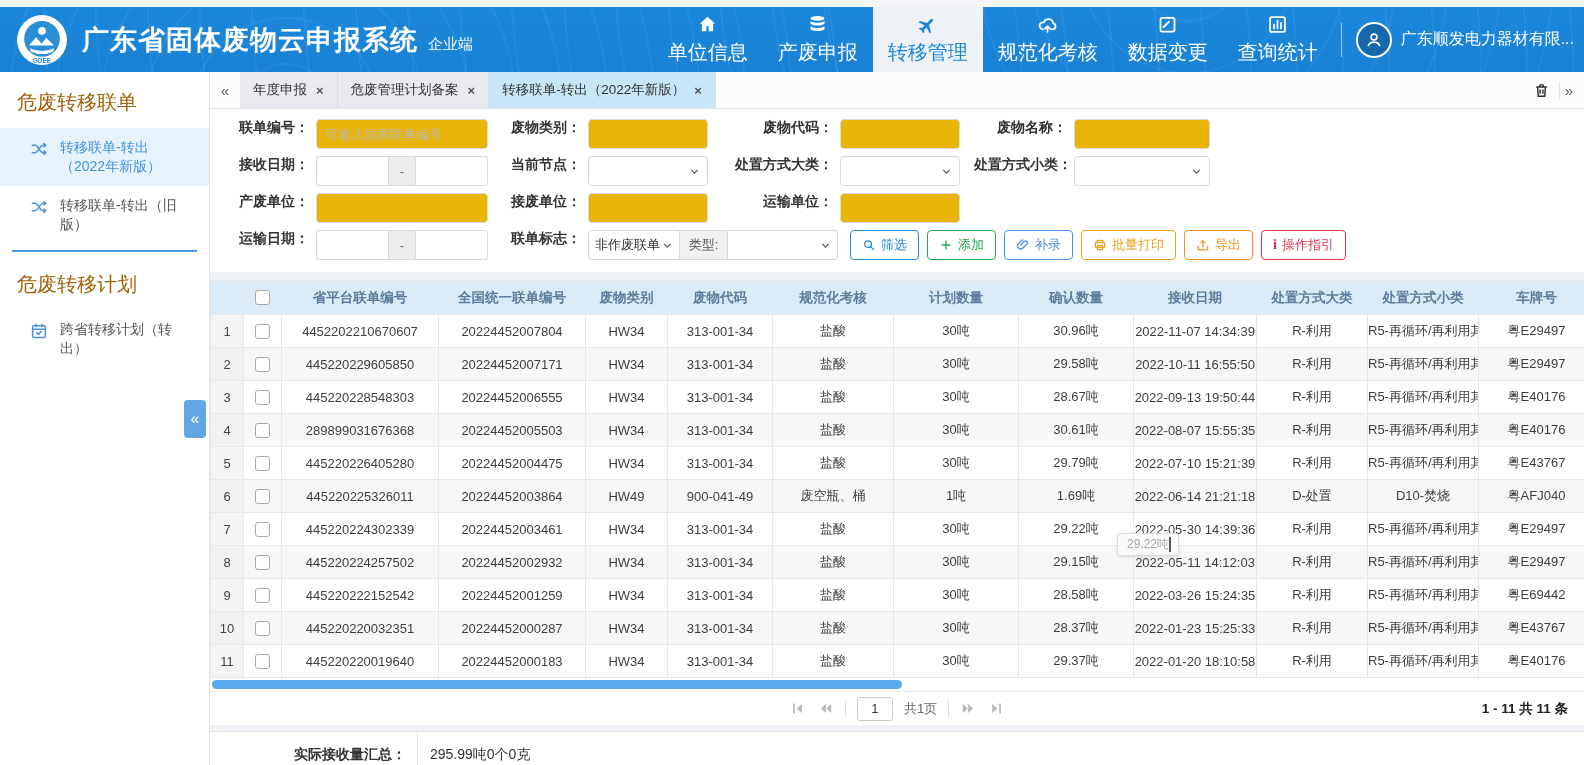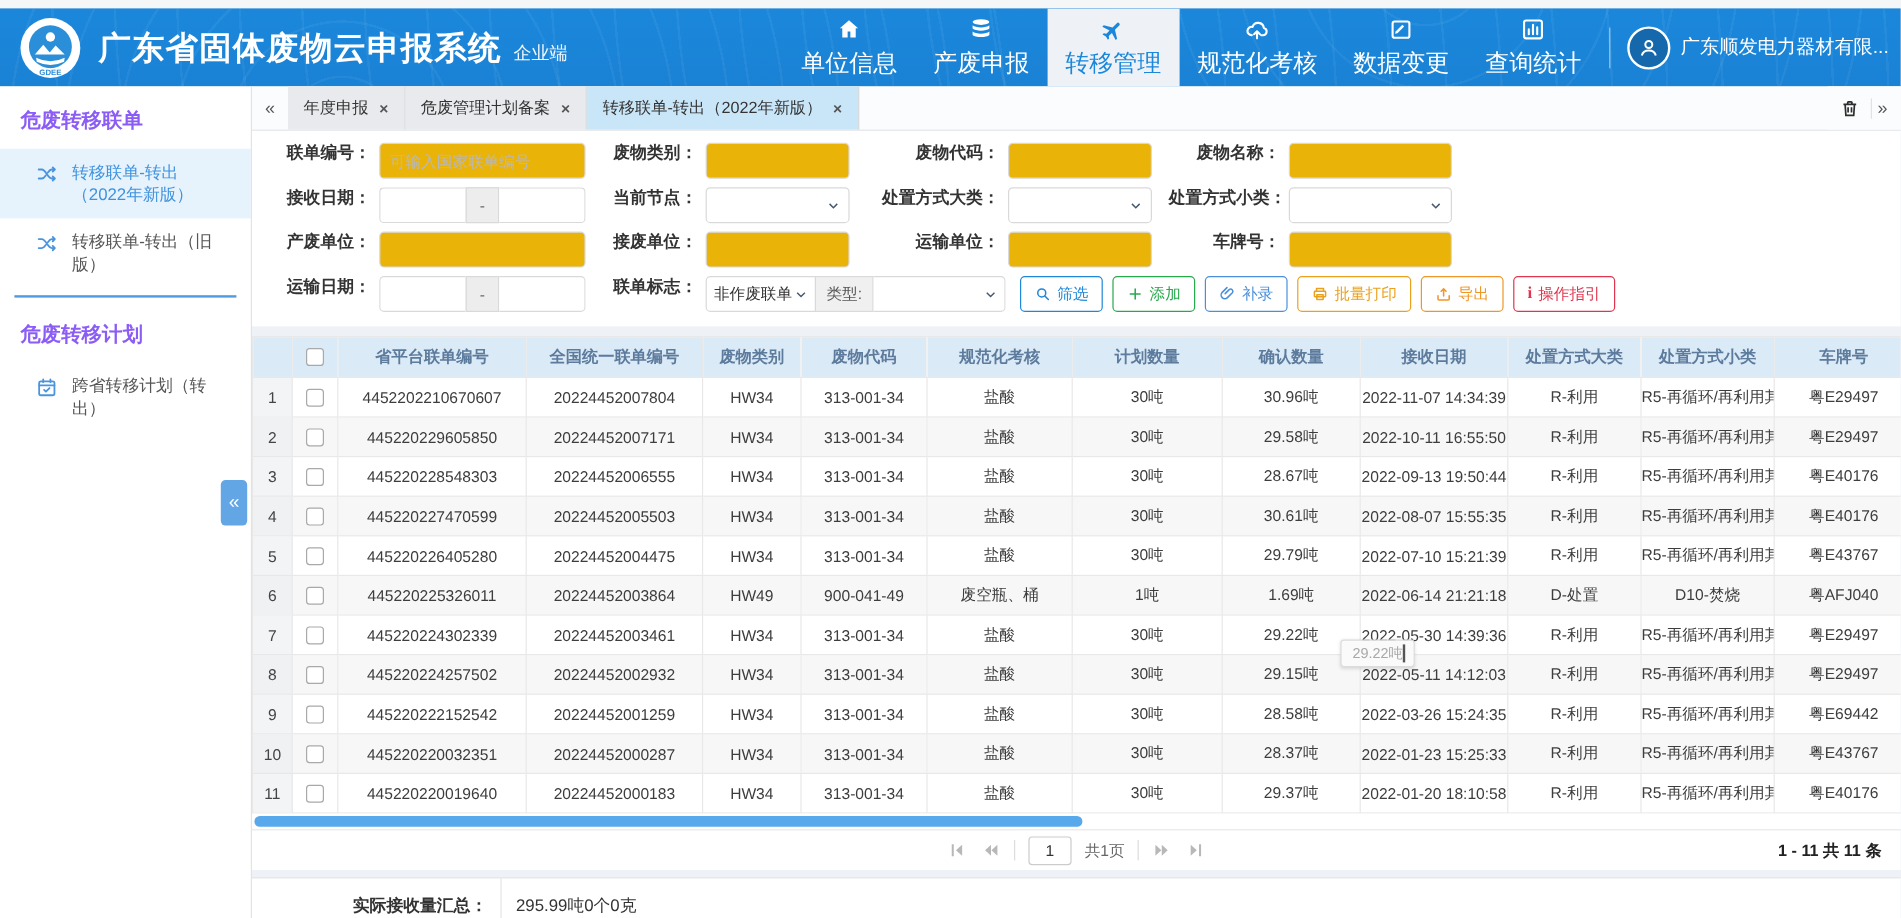--- a/index.html
+++ b/index.html
@@ -26,21 +26,21 @@
   .nav-item.active svg{stroke:var(--header-blue,#1b87db)}
   .nav-item.active svg .f{fill:var(--header-blue,#1b87db)}
   .hdr-div{width:1px;height:34px;background:rgba(255,255,255,.55);align-self:center;margin:0 14px 0 8px}
   .user{display:flex;align-items:center;gap:9px;padding-right:10px;z-index:1}
   .avatar{width:36px;height:36px;border:2px solid #fff;border-radius:50%;background:#1668ad;display:flex;align-items:center;justify-content:center;flex:none}
   .avatar svg{width:20px;height:20px;stroke:#fff;fill:none;stroke-width:2}
   .user-name{font-size:16px;white-space:nowrap}
 
   
   .sidebar{position:absolute;left:0;top:72px;bottom:0;width:210px;background:#fff;border-right:1px solid #e3e3e3}
-  .sb-title{font-size:17px;font-weight:bold;color:#8b5cf6;padding:17px 0 12px 17px}
+  .sb-title{font-size:20px;font-weight:normal;color:#a16207;padding:17px 0 12px 17px}
   .sb-item{display:flex;gap:12px;padding:10px 10px 10px 30px;font-size:14px;color:#555;line-height:19px;cursor:pointer;align-items:flex-start}
   .sb-item svg{width:18px;height:18px;stroke:#4b94dd;fill:none;stroke-width:2;stroke-linecap:round;stroke-linejoin:round;flex:none;margin-top:2px}
   .sb-item.active{background:#e6f2fc;color:#3f93de}
   .sb-item span{width:126px}
   .sb-group-line{border-bottom:2px solid #4f9be2;margin:6px 12px 2px 12px}
   .sb-collapse{position:absolute;left:184px;top:400px;width:22px;height:38px;background:#62a6e6;color:#fff;border-radius:4px;display:flex;align-items:center;justify-content:center;font-size:16px;cursor:pointer;z-index:5}
 
   
   .main{position:absolute;left:210px;top:72px;right:0;bottom:0;display:flex;flex-direction:column}
   .tabbar{height:37px;background:#fbfcfd;border-bottom:1px solid #e4e7ea;display:flex;align-items:stretch;position:relative;flex:none}
@@ -321,24 +321,20 @@
         <span class="w-c1"><input class="inp" style=""></span>
       </div>
       <div class="fgroup">
         <span class="flabel w-l2">接废单位：</span>
         <span class="w-c2"><input class="inp" style=""></span>
       </div>
       <div class="fgroup">
         <span class="flabel w-l3">运输单位：</span>
         <span class="w-c3"><input class="inp" style=""></span>
       </div>
-      <div class="fgroup">
-        <span class="flabel w-l4">车牌号：</span>
-        <span class="w-c4"><input class="inp" style=""></span>
-      </div>
     </div>
 
     <div class="frow">
       <div class="fgroup">
         <span class="flabel w-l1">运输日期：</span>
         <span class="w-c1 drange">
           <input class="dr-a" style="">
           <span class="dr-m">-</span>
           <input class="dr-b" style="">
         </span>
@@ -488,21 +484,21 @@
     <td>2022-09-13 19:50:44</td>
     <td>R-利用</td>
     <td>R5-再循环/再利用其</td>
     <td>粤E40176</td>
   </tr>
           <tr>
     <td class="idx">4</td>
     <td>
               <div class="cb"></div>
             </td>
-    <td>445220227470599</td>
+    <td>289899031676368</td>
     <td>20224452005503</td>
     <td>HW34</td>
     <td>313-001-34</td>
     <td>盐酸</td>
     <td>30吨</td>
     <td>30.61吨</td>
     <td>2022-08-07 15:55:35</td>
     <td>R-利用</td>
     <td>R5-再循环/再利用其</td>
     <td>粤E40176</td>

